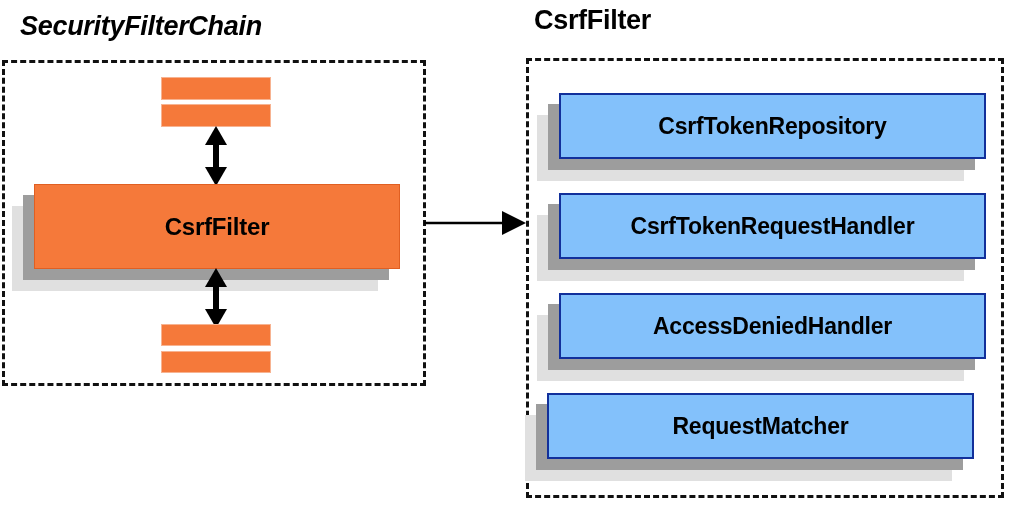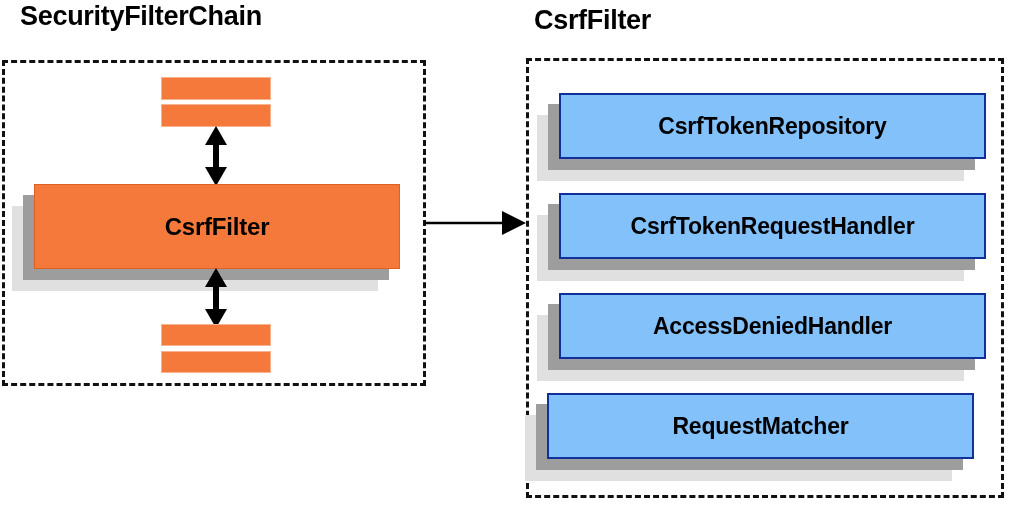--- a/index.html
+++ b/index.html
@@ -22,21 +22,21 @@
   .panel-title {
     position: absolute;
     font-family: "Liberation Sans", sans-serif;
     font-weight: bold;
     font-size: 27px;
     color: #000000;
     letter-spacing: -0.3px;
     white-space: nowrap;
     line-height: 1;
   }
-  #title-left  { left: 20px;  top: 3px; }
+  #title-left  { left: 20px;  top: 13px; font-style: italic; }
   #title-right { left: 534px; top: 7px; }
 
   
   .dashed-box {
     position: absolute;
     background: transparent;
     border: 3px dashed #111111;
     box-sizing: border-box;
   }
   #box-left {

